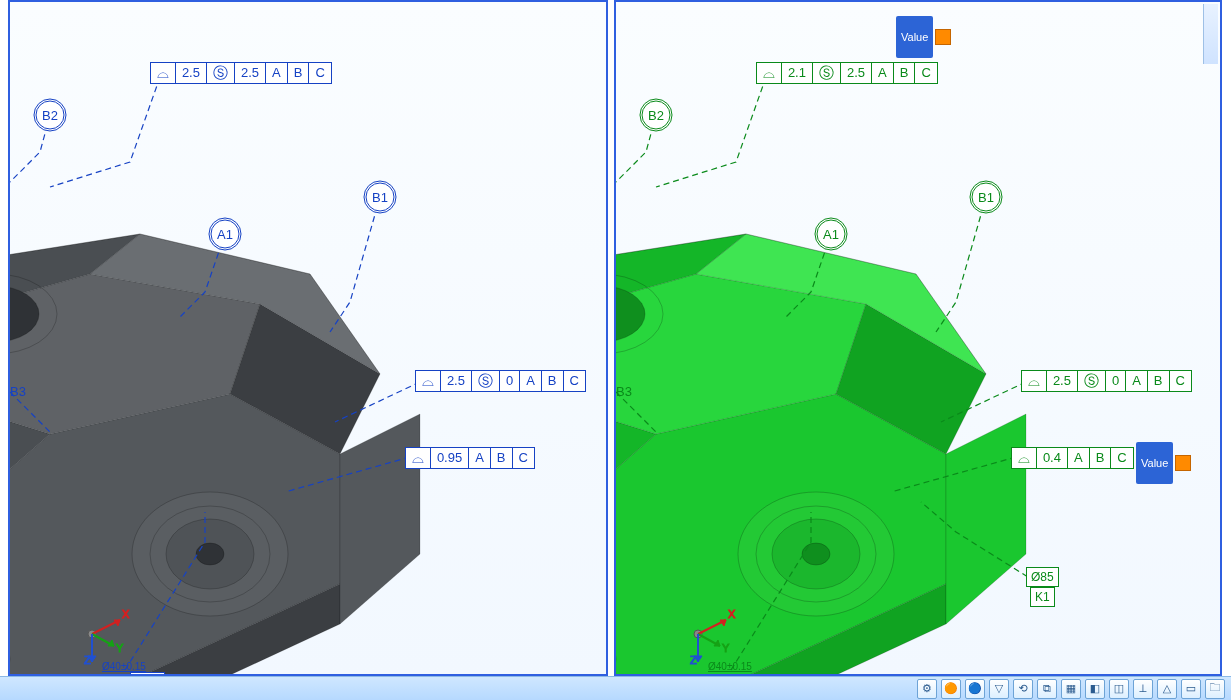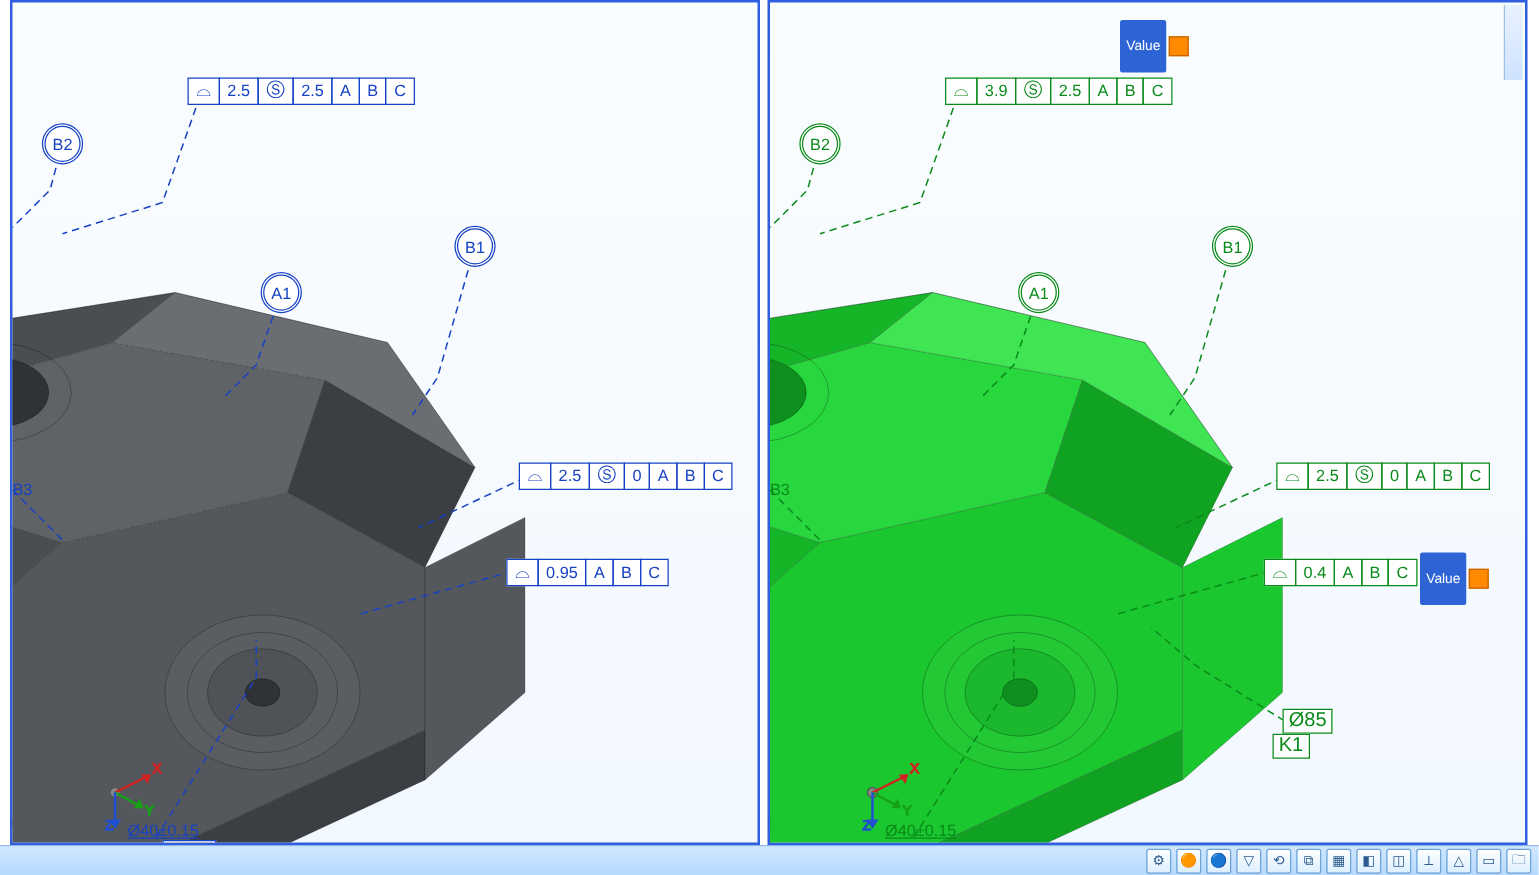--- a/index.html
+++ b/index.html
@@ -89,24 +89,24 @@
     display: flex; align-items: center; justify-content: center;
     font-size: 13px; pointer-events: auto;
   }
   .balloon svg { position: absolute; left: 0; top: 0; }
   .balloon .lbl { position: relative; }
 
   .dim-frame {
     position: absolute;
     border: 1px solid currentColor;
     padding: 0 4px; height: 18px; line-height: 18px;
-    font-size: 16px; background: #fff; pointer-events: auto;
+    font-size: 12px; background: #fff; pointer-events: auto;
   }
   .dim-text {
-    position: absolute; font-size: 13px;
+    position: absolute; font-size: 10px;
     pointer-events: auto;
   }
 
   .flag {
     position: absolute;
     display: flex; align-items: center;
     height: 18px; pointer-events: auto;
   }
   .flag .txt {
     background: #2c64d6; color: #fff;
@@ -354,21 +354,21 @@
     <div class="balloon color-green" style="left:355px;top:180px">
       <svg width="30" height="30">
           <circle cx="15" cy="15" r="14" class="st-green" fill="none"></circle>
         </svg>
       <span class="lbl">B1</span>
     </div>
     <div class="dim-text color-green" style="left:0px;top:382px;font-size:13px">B3</div>
 
     <div class="fcf color-green" style="position:absolute;left:140px;top:60px">
       <div class="cell sym">⌓</div>
-      <div class="cell">3.9</div>
+      <div class="cell">2.1</div>
       <div class="cell sym">Ⓢ</div>
       <div class="cell">2.5</div>
       <div class="cell">A</div>
       <div class="cell">B</div>
       <div class="cell">C</div>
     </div>
 
     <div class="fcf color-green" style="position:absolute;left:405px;top:368px">
       <div class="cell sym">⌓</div>
       <div class="cell">2.5</div>
@@ -383,21 +383,21 @@
       <div class="cell sym">⌓</div>
       <div class="cell">0.4</div>
       <div class="cell">A</div>
       <div class="cell">B</div>
       <div class="cell">C</div>
     </div>
 
     <div class="dim-text color-green" style="left:92px;bottom:2px;text-decoration:underline">Ø40±0.15</div>
 
     <div class="dim-frame color-green" style="left:410px;top:565px">Ø85</div>
-    <div class="dim-frame color-green" style="left:402px;top:585px">K1</div>
+    <div class="dim-frame color-green" style="left:414px;top:585px">K1</div>
 
     <div class="flag" style="left:280px;top:26px">
       <span class="txt">Value</span>
       <span class="box"></span>
     </div>
     <div class="flag" style="left:520px;top:452px">
       <span class="txt">Value</span>
       <span class="box"></span>
     </div>
 

